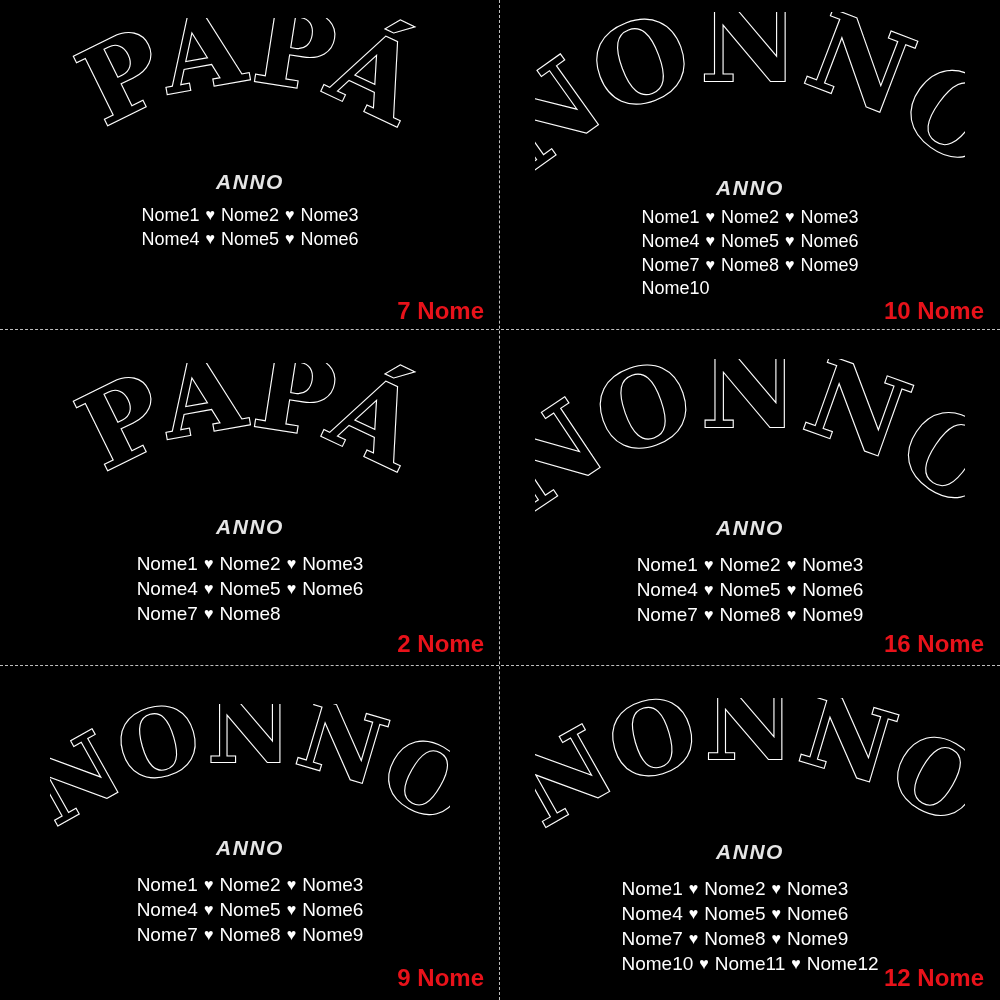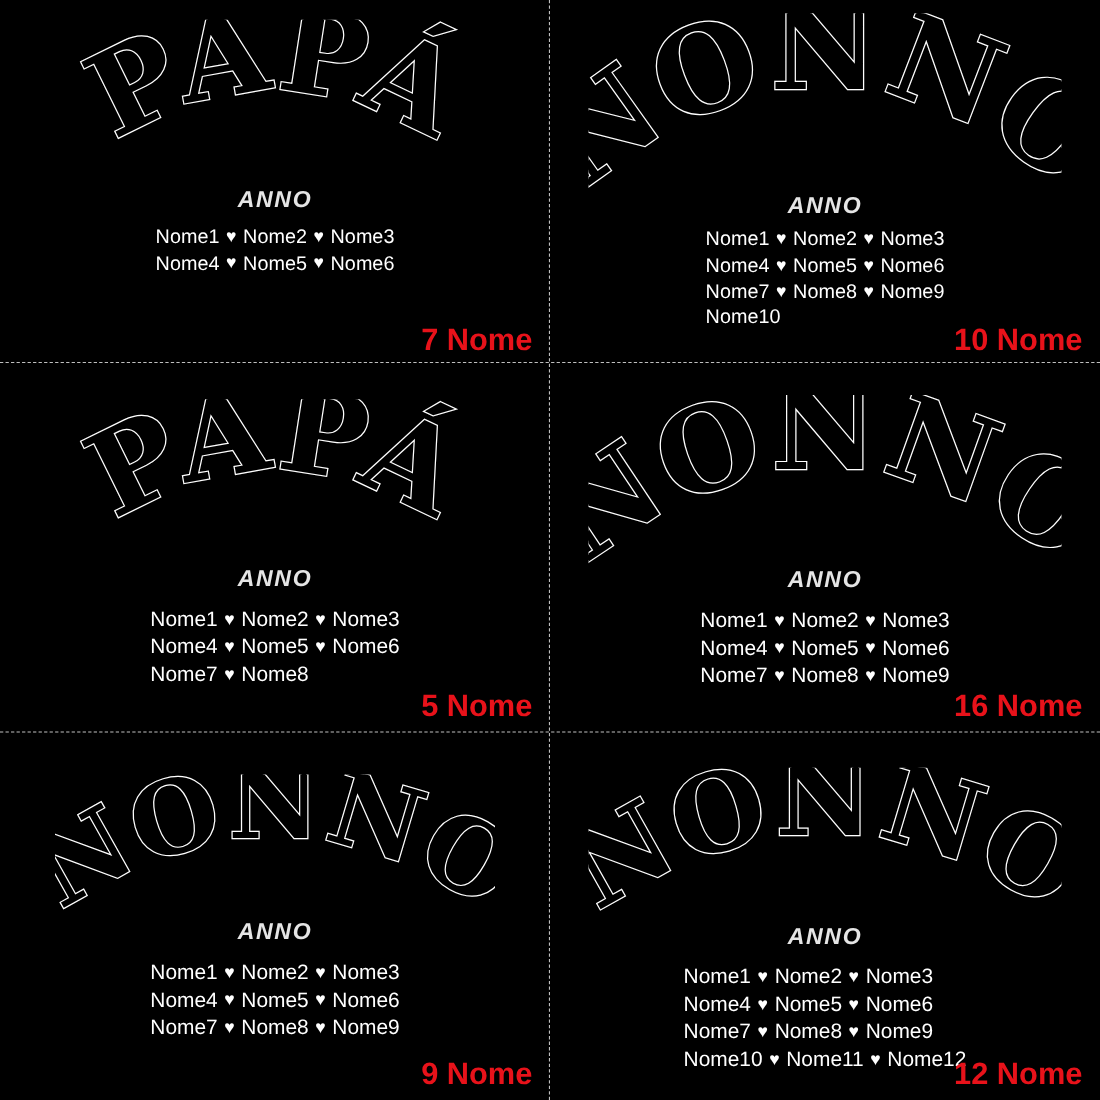--- a/index.html
+++ b/index.html
@@ -107,21 +107,21 @@
     top: -1px;
   }
   .nm {
     padding: 0 2px;
   }
   .count {
     position: absolute;
     right: 16px;
     bottom: 8px;
     color: #e8121a;
-    font-size: 28px;
+    font-size: 24px;
     font-weight: bold;
   }
   
   .c0 .word-wrap { margin-top: 18px; }
   .c0 .names { font-size: 18px; margin-top: 10px; }
   .c1 .word-wrap { margin-top: 12px; }
   .c1 .names { font-size: 18px; margin-top: 6px; }
   .c1 .anno { margin-top: 4px; }
   .c2 .word-wrap { margin-top: 30px; }
   .c2 .names { font-size: 19px; }
@@ -187,21 +187,21 @@
           <textPath href="#arc2" startOffset="50%" text-anchor="middle">PAPÁ</textPath>
         </text>
       </svg>
     </div>
     <div class="anno">ANNO</div>
     <div class="names">
         <div class="row"><span class="nm">Nome1</span><span class="heart">♥</span><span class="nm">Nome2</span><span class="heart">♥</span><span class="nm">Nome3</span></div>
         <div class="row"><span class="nm">Nome4</span><span class="heart">♥</span><span class="nm">Nome5</span><span class="heart">♥</span><span class="nm">Nome6</span></div>
         <div class="row"><span class="nm">Nome7</span><span class="heart">♥</span><span class="nm">Nome8</span></div>
       </div>
-    <div class="count">5 Nome</div>
+    <div class="count">2 Nome</div>
   </div>
 
   <div class="cell c3">
     <div class="word-wrap">
       <svg class="word-svg" width="430" height="155" viewBox="0 0 430 155">
         <defs>
             <path id="arc3" d="M 18,140 Q 215,-5 412,140"></path>
           </defs>
         <text font-size="106">
           <textPath href="#arc3" startOffset="50%" text-anchor="middle">NONNO</textPath>

